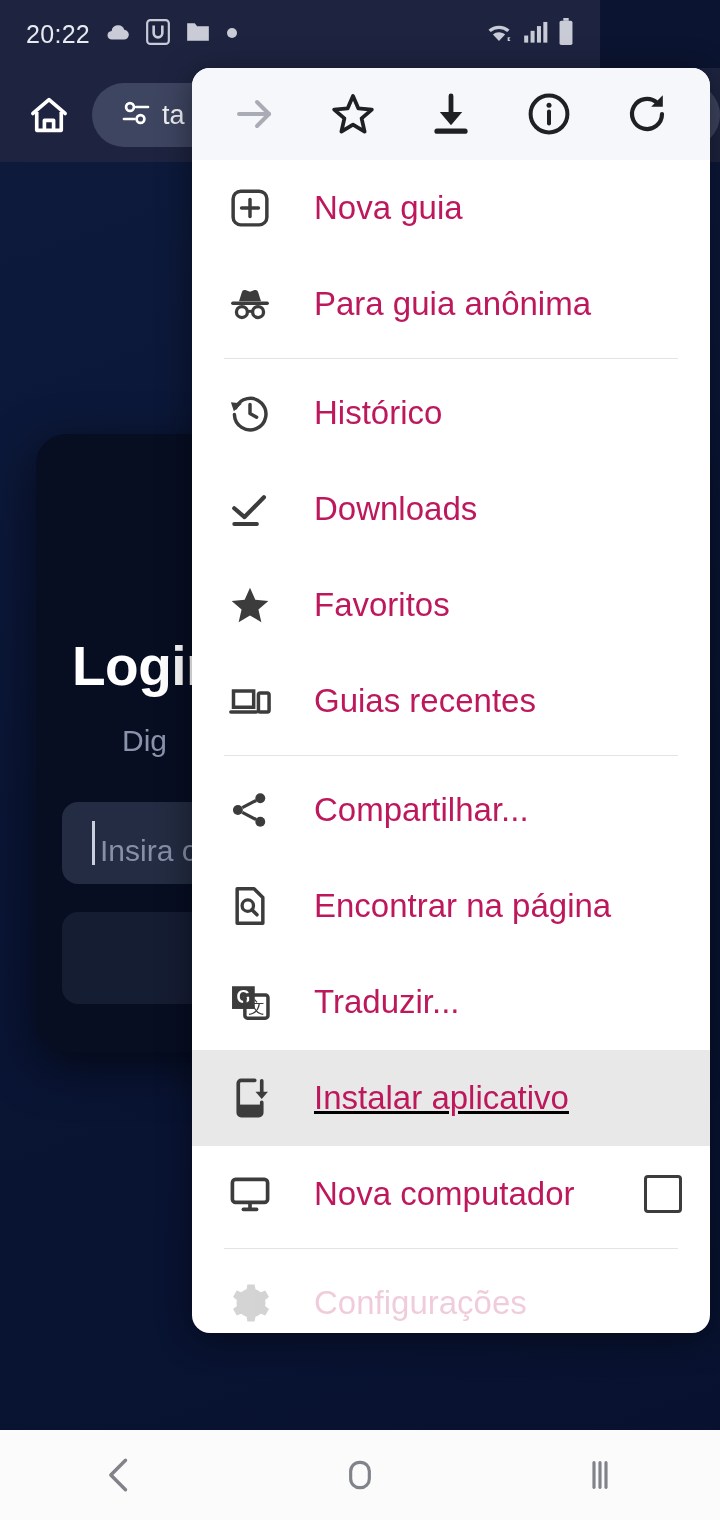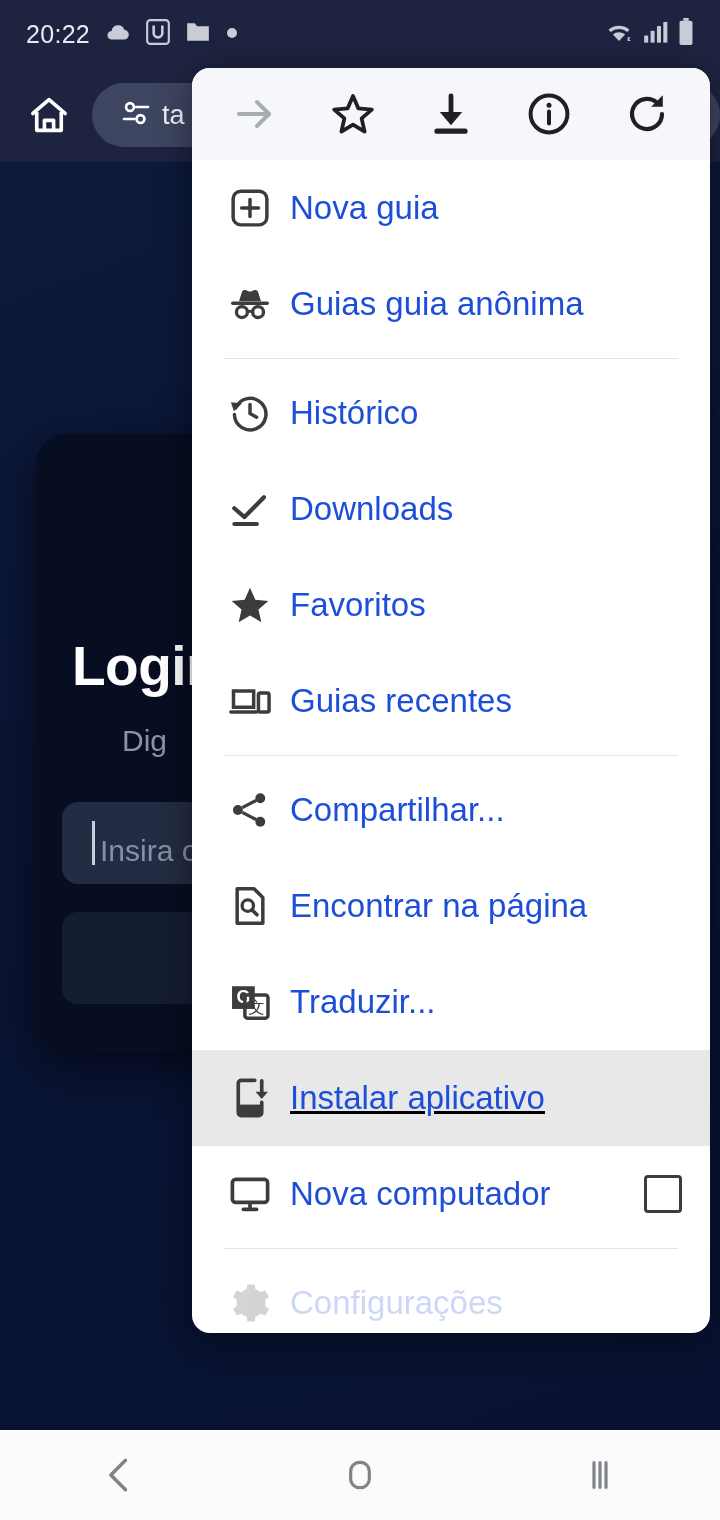--- a/index.html
+++ b/index.html
@@ -15,21 +15,21 @@
     width: 720px;
     height: 1520px;
     overflow: hidden;
     background: #0b1430;
   }
 
   
   #status-bar {
     position: absolute;
     left: 0; top: 0;
-    width: 720px; height: 68px;
+    width: 600px; height: 68px;
     background: #1e2440;
     display: flex;
     align-items: center;
     justify-content: space-between;
     padding: 0 26px;
     box-sizing: border-box;
   }
   #status-left {
     display: flex;
     align-items: center;
@@ -197,23 +197,23 @@
     text-decoration: underline;
   }
   .mi-icon {
     width: 52px;
     flex: 0 0 auto;
     display: flex;
     align-items: center;
     justify-content: center;
   }
   .mi-label {
-    margin-left: 14px;
+    margin-left: 38px;
     font-size: 33px;
-    color: #1d4ed8;
+    color: #be185d;
     white-space: nowrap;
     flex: 1 1 auto;
   }
   .mi-checkbox {
     width: 38px; height: 38px;
     border: 3px solid #3c3c3c;
     border-radius: 4px;
     flex: 0 0 auto;
     box-sizing: border-box;
   }
@@ -381,21 +381,21 @@
     <div class="menu-item">
       <span class="mi-icon">
         <svg width="44" height="44" viewBox="0 0 24 24">
           <path d="M6 10.5 7.6 5.4c.3-.9 1-1.3 1.9-1l2.5.9 2.5-.9c.9-.3 1.6.1 1.9 1L18 10.5z" fill="#3c3c3c"></path>
           <line x1="2.6" y1="11.6" x2="21.4" y2="11.6" stroke="#3c3c3c" stroke-width="1.8" stroke-linecap="round"></line>
           <circle cx="7.6" cy="16.4" r="3" fill="none" stroke="#3c3c3c" stroke-width="1.8"></circle>
           <circle cx="16.4" cy="16.4" r="3" fill="none" stroke="#3c3c3c" stroke-width="1.8"></circle>
           <line x1="10.6" y1="16" x2="13.4" y2="16" stroke="#3c3c3c" stroke-width="1.6"></line>
         </svg>
       </span>
-      <span class="mi-label">Guias guia anônima</span>
+      <span class="mi-label">Para guia anônima</span>
     </div>
 
     <div class="divider"></div>
 
     <div class="menu-item">
       <span class="mi-icon">
         <svg width="44" height="44" viewBox="0 0 24 24">
           <path d="M4.2 9.2A8.6 8.6 0 1 1 3.5 12.8" fill="none" stroke="#3c3c3c" stroke-width="1.9" stroke-linecap="round"></path>
           <polygon points="1.6,6.2 7.6,6.8 3.2,11" fill="#3c3c3c"></polygon>
           <polyline points="12,7.4 12,12.3 15.6,14.3" fill="none" stroke="#3c3c3c" stroke-width="1.9" stroke-linecap="round" stroke-linejoin="round"></polyline>

